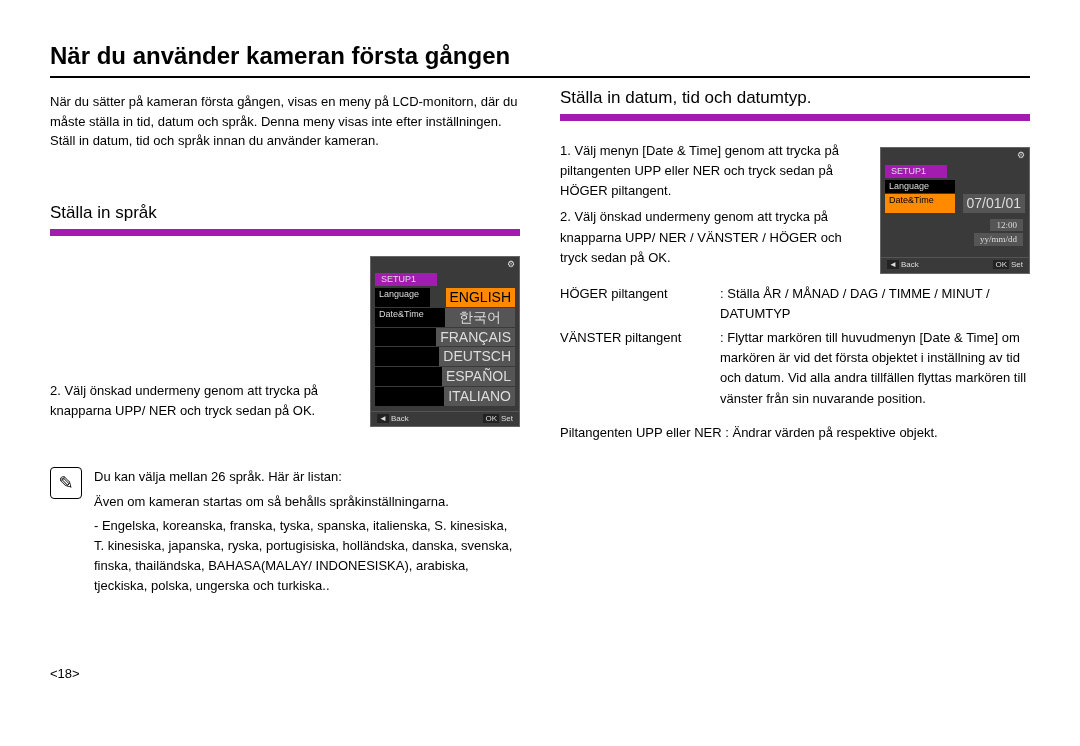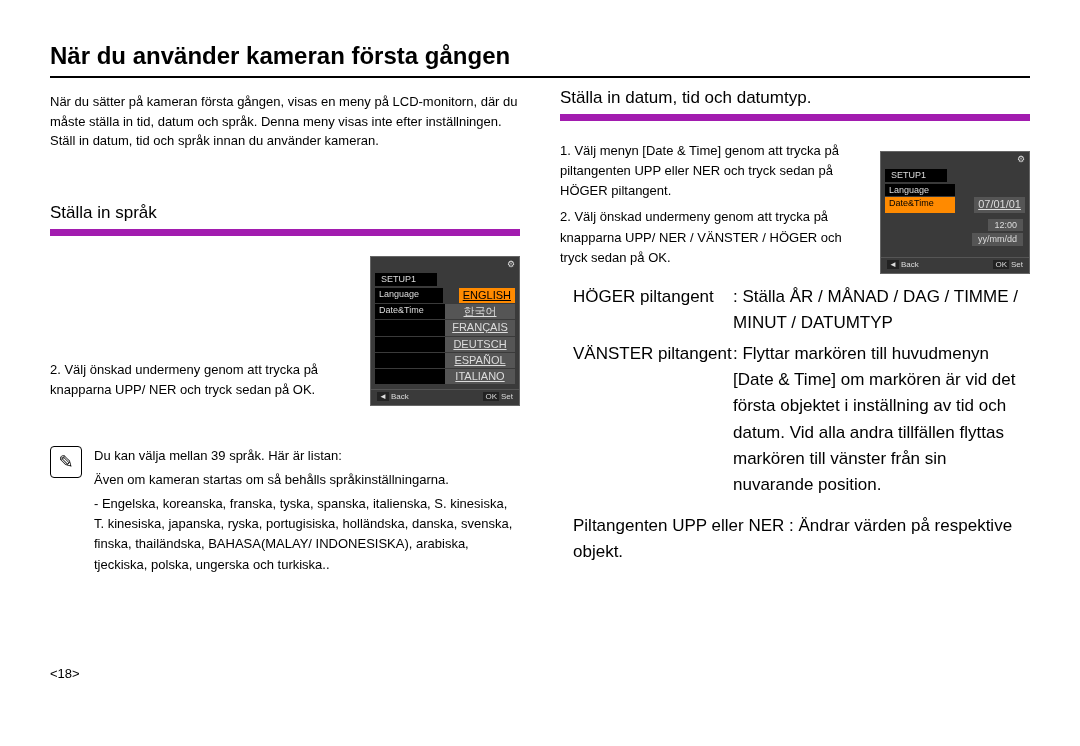--- a/index.html
+++ b/index.html
@@ -54,24 +54,23 @@
     gap: 12px;
     align-items: flex-end;
   }
   .step-text {
     flex: 1;
     font-size: 13px;
     line-height: 1.55;
   }
   .step-text p { margin: 0 0 6px 0; }
   .defs {
-    font-size: 17px;
+    font-size: 13px;
     line-height: 1.55;
     margin-top: 10px;
-    margin-left: 13px;
   }
   .defs-row {
     display: flex;
     margin-bottom: 4px;
   }
   .defs-term { width: 160px; flex-shrink: 0; }
   .defs-def { flex: 1; }
   .note-box {
     display: flex;
     gap: 12px;
@@ -107,21 +106,21 @@
     line-height: 1.2;
   }
   .lcd .bar-top {
     display: flex;
     justify-content: flex-end;
     gap: 4px;
     padding: 2px 4px;
     font-size: 9px;
   }
   .lcd .tab {
-    background: #000000;
+    background: #a21caf;
     padding: 1px 6px;
     width: 50px;
     margin: 2px 4px 0 4px;
     font-size: 9px;
   }
   .lcd .menu {
     padding: 2px 4px 4px 4px;
   }
   .lcd .row {
     display: flex;
@@ -131,23 +130,22 @@
   .lcd .left-cell {
     background: #000000;
     width: 62px;
     padding: 1px 4px;
     font-size: 9px;
   }
   .lcd .right-cell {
     background: #555;
     flex: 1;
     padding: 1px 4px;
-    font-size: 11px;
+    font-size: 14px;
     text-align: center;
-    text-decoration: underline;
   }
   .lcd .right-cell.sel {
     background: #ff8a00;
     color: #000;
     margin-left: 16px;
   }
   .lcd .footer {
     display: flex;
     justify-content: space-between;
     font-size: 8px;
@@ -157,20 +155,21 @@
   .lcd .footer span b {
     background: #222;
     padding: 0 2px;
     margin-right: 2px;
     font-weight: normal;
   }
   .lcd-right .value-row {
     display: flex;
     justify-content: flex-end;
     padding: 1px 6px;
+    font-family: Liberation Serif, serif;
   }
   .lcd-right .value-pill {
     background: #555;
     padding: 1px 6px;
     font-size: 9px;
   }
   .lcd-right .menu .left-cell.sel {
     background: #ff8a00;
     color: #000;
   }
@@ -236,21 +235,21 @@
           <div class="footer">
             <span><b>◄</b><span>Back</span></span>
             <span><b>OK</b><span>Set</span></span>
           </div>
         </div>
       </div>
 
       <div class="note-box">
         <div class="note-icon">✎</div>
         <div class="note-text">
-          <p>Du kan välja mellan 39 språk. Här är listan:</p>
+          <p>Du kan välja mellan 26 språk. Här är listan:</p>
           <p>Även om kameran startas om så behålls språkinställningarna.</p>
           <p>- Engelska, koreanska, franska, tyska, spanska, italienska, S. kinesiska, T. kinesiska, japanska, ryska, portugisiska, holländska, danska, svenska, finska, thailändska, BAHASA(MALAY/ INDONESISKA), arabiska, tjeckiska, polska, ungerska och turkiska..</p>
         </div>
       </div>
     </div>
 
     <div class="col right">
       <div class="subheading">Ställa in datum, tid och datumtyp.</div>
 
       <div class="step-region">

